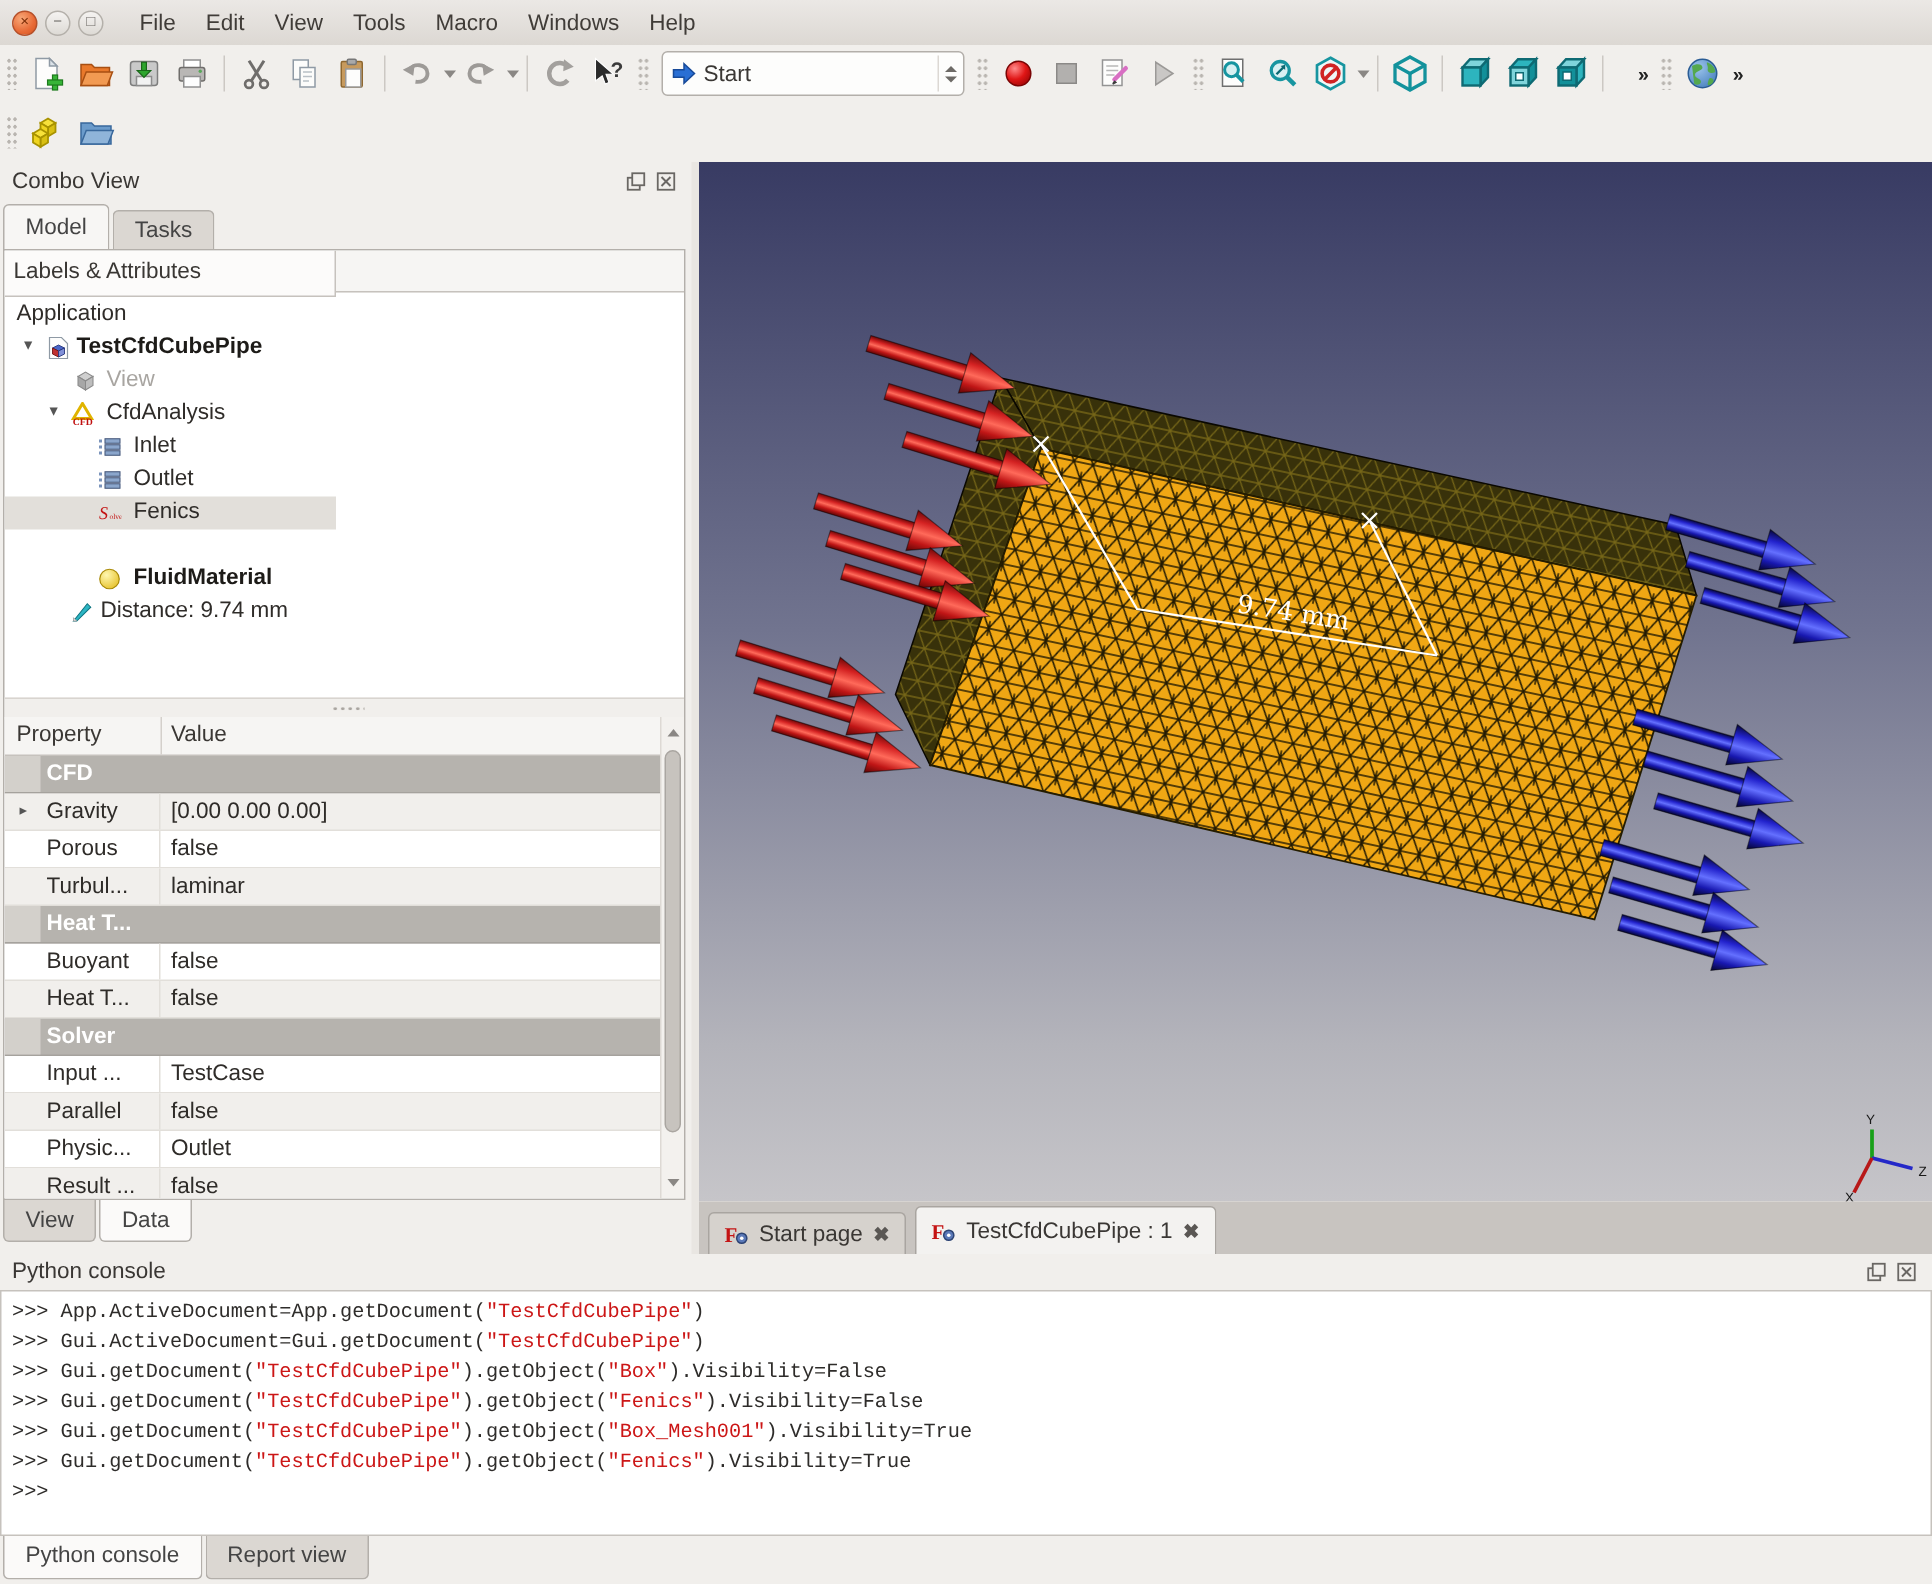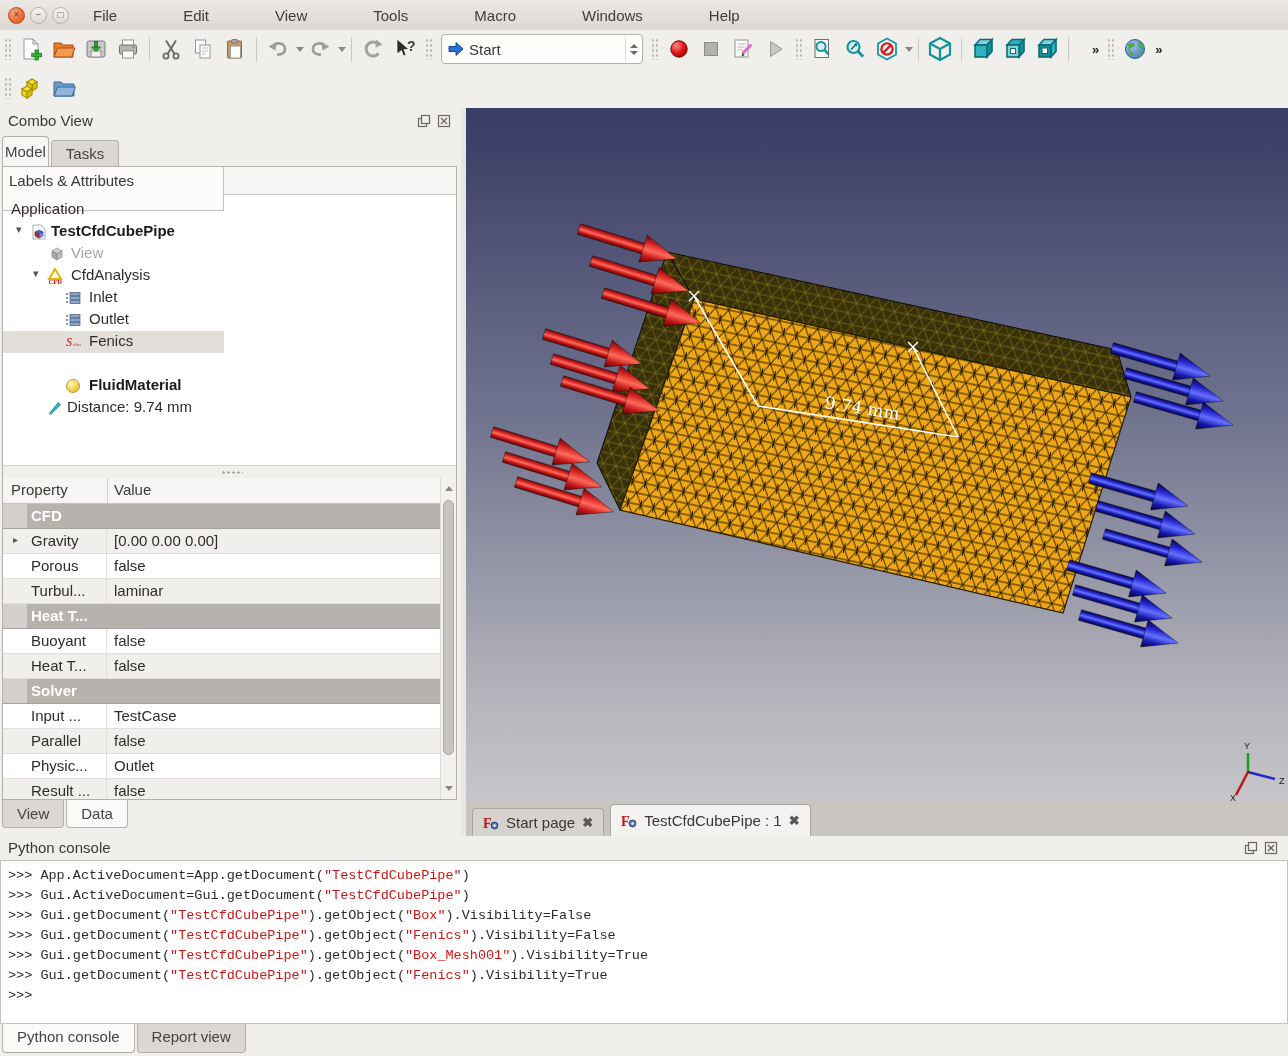--- a/index.html
+++ b/index.html
@@ -9,21 +9,21 @@
 
   
   .titlebar{left:0;top:0;width:1288px;height:30px;
     background:linear-gradient(#ebe8e5,#dcd8d3);border-bottom:1px solid #c2bdb8;
     display:flex;align-items:center;}
   .winbtn{width:17px;height:17px;border-radius:50%;margin-left:5px;
     display:grid;place-items:center;font-size:10px;line-height:1;box-sizing:border-box;}
   .winbtn.close{background:radial-gradient(circle at 35% 30%,#f8a878,#e86a36 60%,#d4541f);
     border:1px solid #b5502a;color:#7c2d08;margin-left:8px;}
   .winbtn.minmax{background:linear-gradient(#f5f3f1,#dddad5);border:1px solid #b4b0aa;color:#6d6a66;}
-  .menus{display:flex;margin-left:14px;gap:46px;}
+  .menus{display:flex;margin-left:14px;}
   .menu-item{padding:0 10px;font-size:15px;color:#403c38;}
 
   
   .tb{left:0;width:1288px;background:#f1efec;display:flex;align-items:center;}
   .tb1{top:30px;height:38px;border-bottom:1px solid #e3e0dc;}
   .tb2{top:68px;height:40px;}
   .ib{width:32px;height:30px;display:grid;place-items:center;flex:0 0 auto;}
   .sep{width:1px;height:24px;background:#ccc8c3;margin:0 5px;flex:0 0 auto;}
   .handle{width:8px;height:22px;margin:0 4px;flex:0 0 auto;
     background:radial-gradient(circle,#b9b5b0 1px,transparent 1.3px);
@@ -40,24 +40,24 @@
   .spin .up{border-bottom:4px solid #6d6a66;}
   .spin .dn{border-top:4px solid #6d6a66;}
 
   
   .leftpanel{left:0;top:108px;width:461px;height:728px;background:#f1efec;}
   .paneltitle{left:8px;top:4px;font-size:15px;color:#3a3734;}
   .winico{width:14px;height:14px;position:absolute;top:6px;}
   .tabsrow{left:2px;top:28px;height:30px;display:flex;align-items:flex-end;}
   .tab{border:1px solid #b3afaa;border-bottom:none;border-radius:4px 4px 0 0;
     padding:4px 14px;font-size:15px;background:#dbd7d2;color:#444;margin-right:2px;}
-  .tab.active{background:#f7f6f4;padding:6px 2px;position:relative;z-index:2;}
+  .tab.active{background:#f7f6f4;padding:6px 14px;position:relative;z-index:2;}
   .cbox{left:2px;top:58px;width:455px;height:634px;background:#fff;
     border:1px solid #b3afaa;box-sizing:border-box;overflow:hidden;}
-  .treehdr{position:absolute;left:0;top:0;width:221px;height:44px;background:#fcfbfa;
+  .treehdr{position:absolute;left:0;top:0;width:221px;height:31px;background:#fcfbfa;
     border-right:1px solid #c6c2bd;border-bottom:1px solid #c6c2bd;box-sizing:border-box;
     font-size:15px;line-height:28px;padding-left:6px;color:#3a3734;}
   .treehdr-rest{position:absolute;left:221px;top:0;right:0;height:28px;background:#f6f5f3;
     border-bottom:1px solid #c6c2bd;box-sizing:border-box;}
   .trow{position:absolute;left:0;right:0;height:22px;font-size:15px;}
   .trow.sel::before{content:"";position:absolute;left:0;top:0;width:221px;height:22px;background:#e2dfda;}
   .tlabel{position:absolute;top:1px;white-space:nowrap;z-index:2;color:#2f2c29;}
   .tlabel.bold{font-weight:bold;color:#1d1b18;}
   .tlabel.dim{color:#a8a5a1;}
   .texp{position:absolute;top:2px;font-size:11px;color:#555;z-index:2;}

